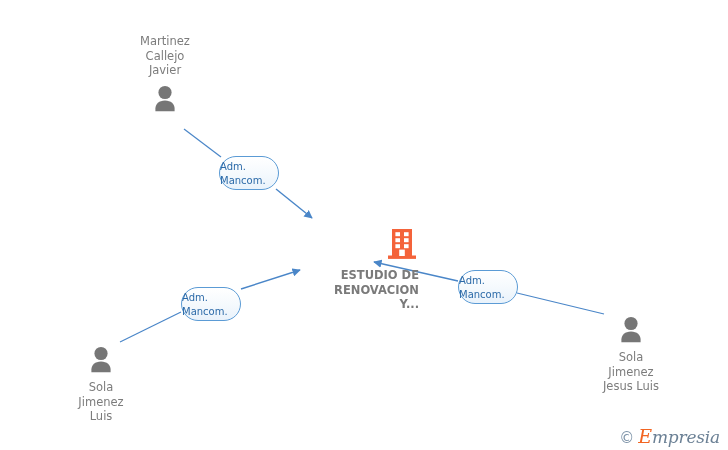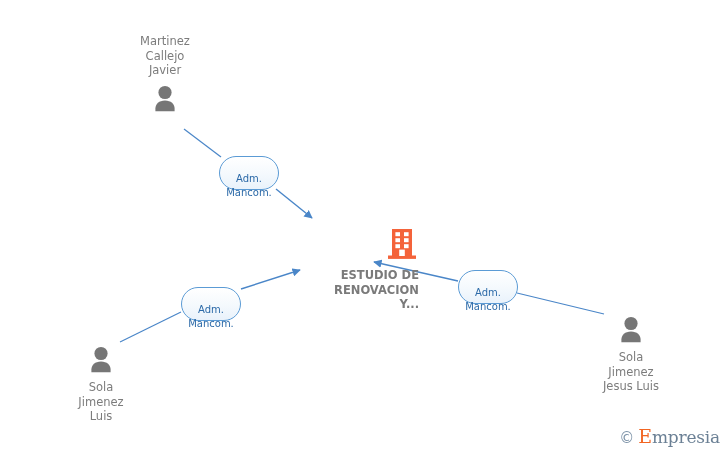--- a/index.html
+++ b/index.html
@@ -66,42 +66,43 @@
   
   .rel-box {
     position: absolute;
     box-sizing: border-box;
     border: 1px solid #5b9bd5;
     border-radius: 17px;
     background: linear-gradient(to bottom, #ffffff 0%, #f4f9fd 55%, #e9f2fb 100%);
     color: #2c6aa8;
     font-size: 10px;
     line-height: 14px;
-    text-align: center;
-    padding-top: 15px;
+    text-align: left;
+    padding-top: 3px;
     white-space: pre-line;
     font-family: "DejaVu Sans", "Liberation Sans", sans-serif;
   }
 
   
   #watermark {
     position: absolute;
     right: 8px;
     bottom: 9px;
     display: flex;
     align-items: baseline;
     gap: 4px;
   }
   #watermark .wm-copy {
     font-size: 15px;
     color: #7d93a8;
     font-family: "DejaVu Sans", "Liberation Sans", sans-serif;
   }
   #watermark .wm-brand {
     font-size: 17px;
+    font-style: italic;
     font-family: "DejaVu Serif", "Liberation Serif", serif;
     color: #6b8095;
     letter-spacing: -0.2px;
   }
   #watermark .wm-brand .wm-brand-initial {
     color: #f26522;
     font-size: 19px;
   }
 </style>
 </head>

